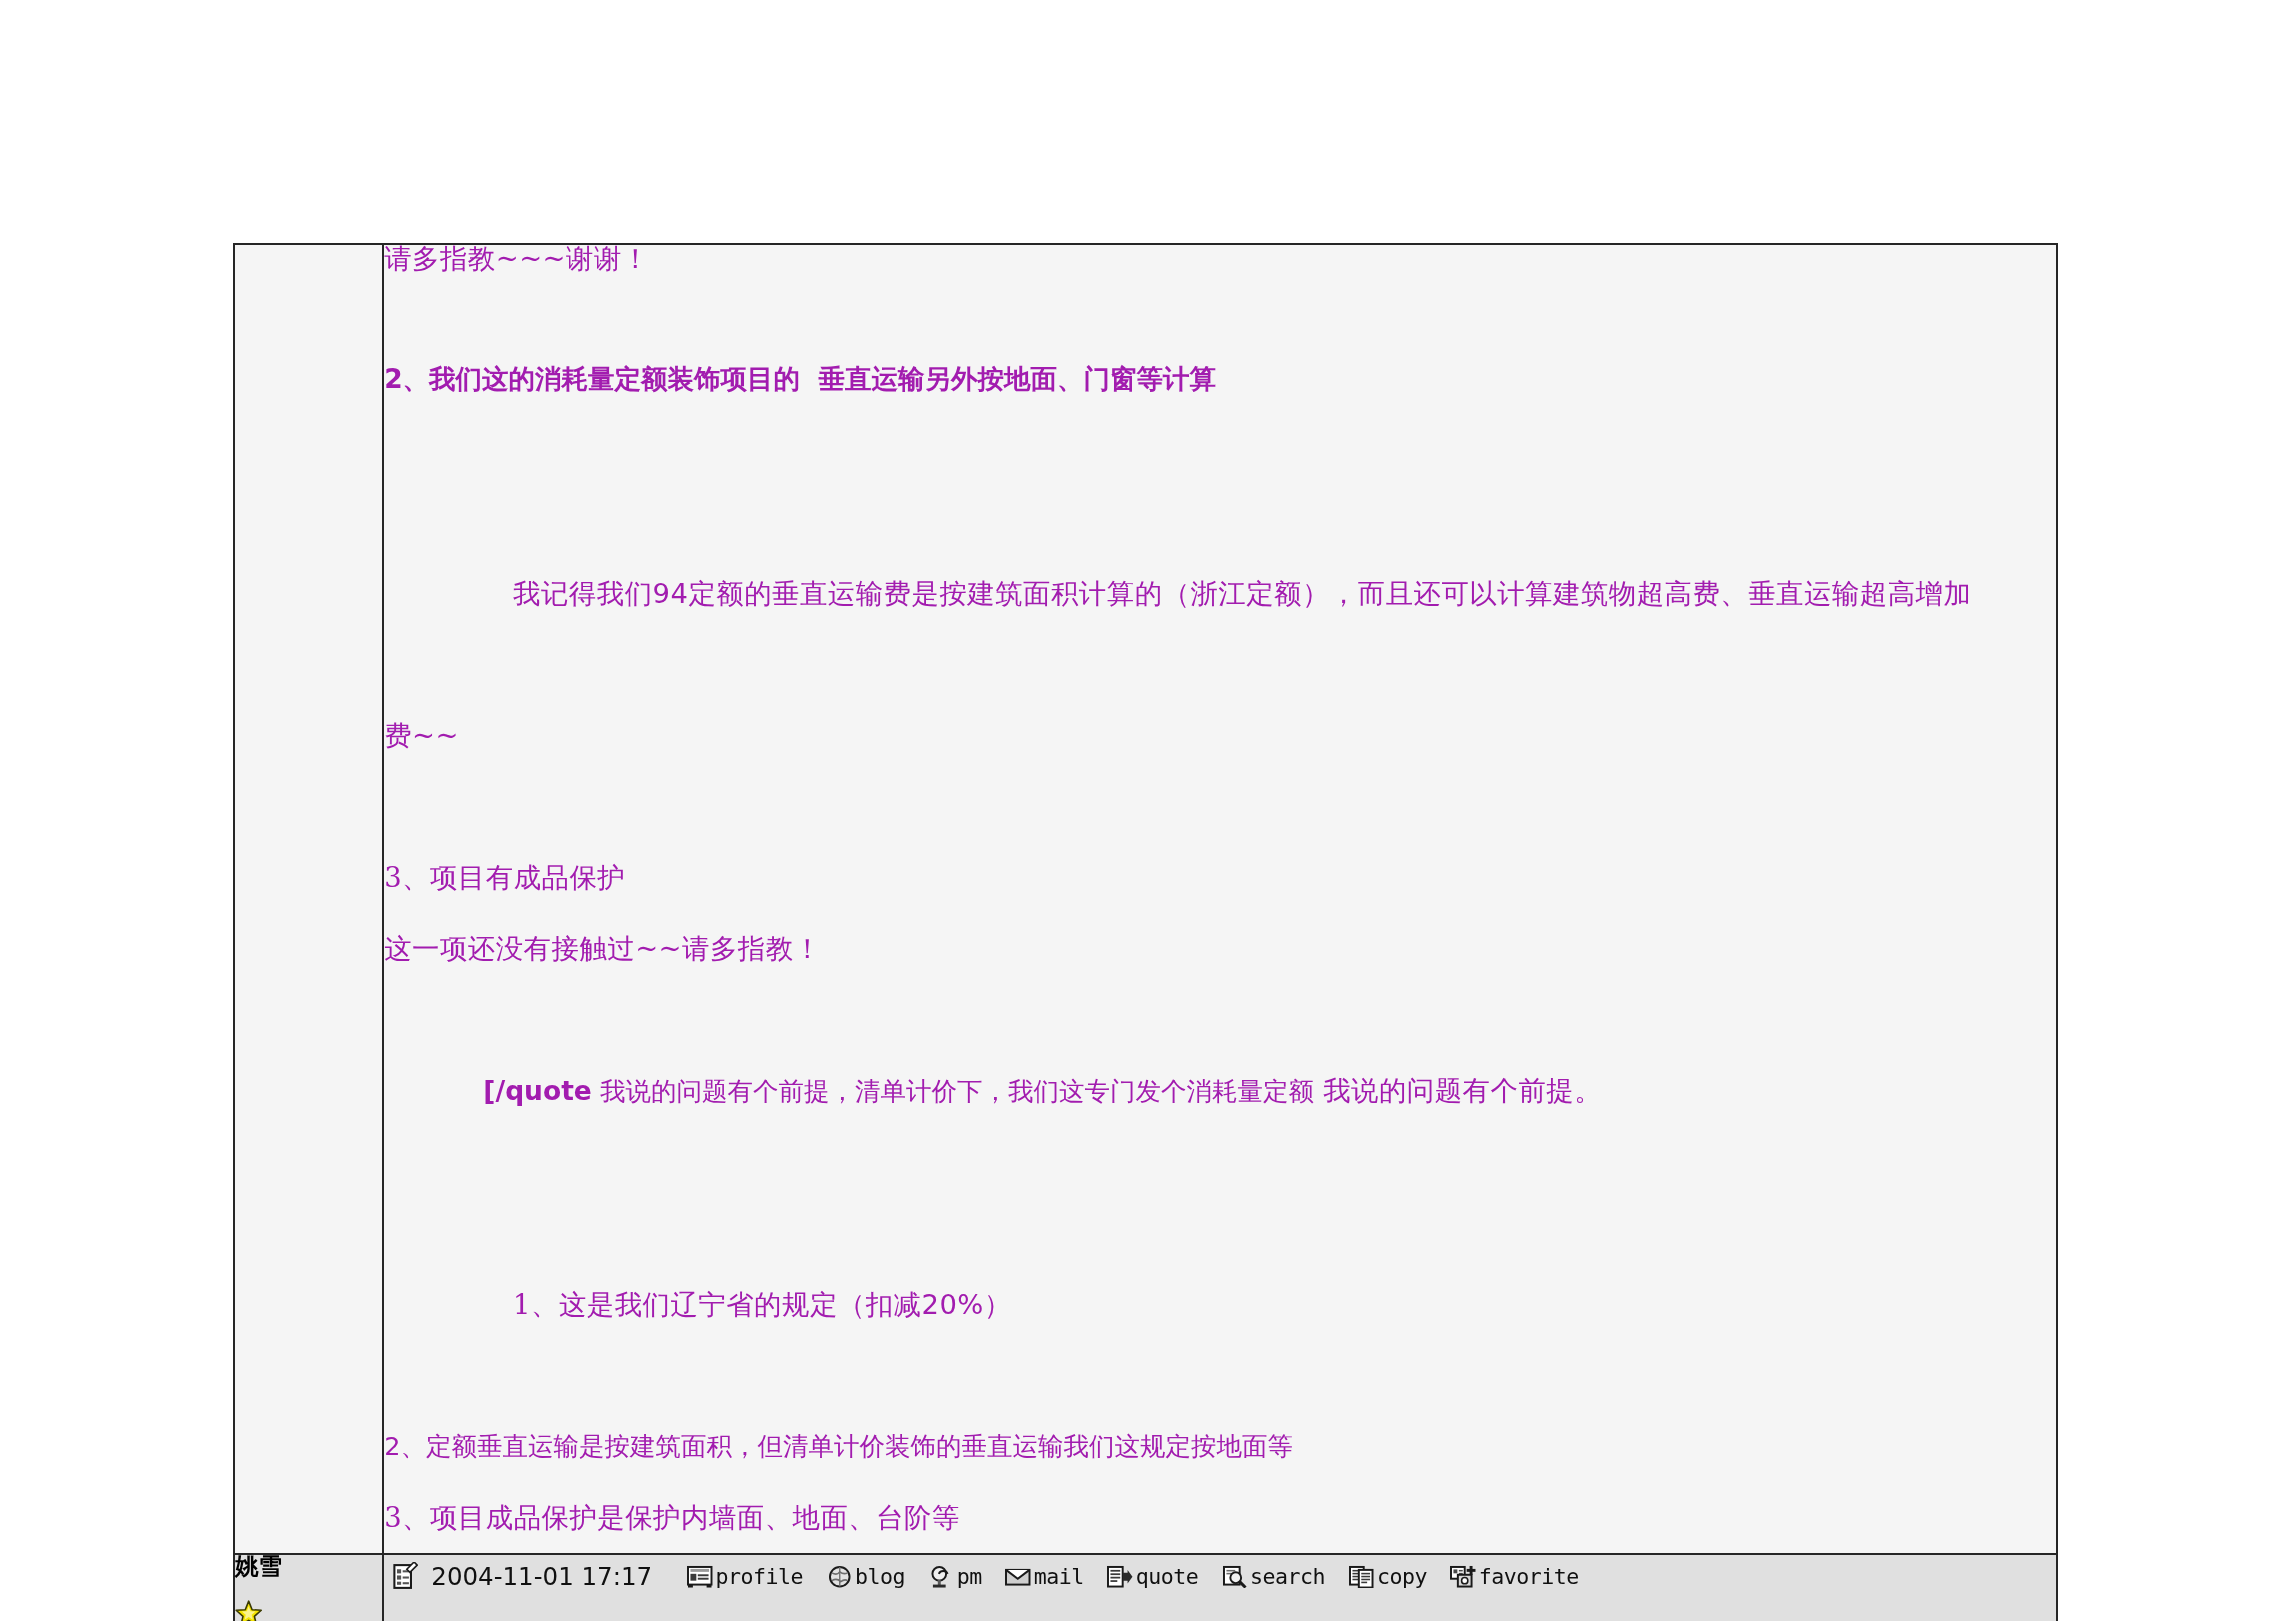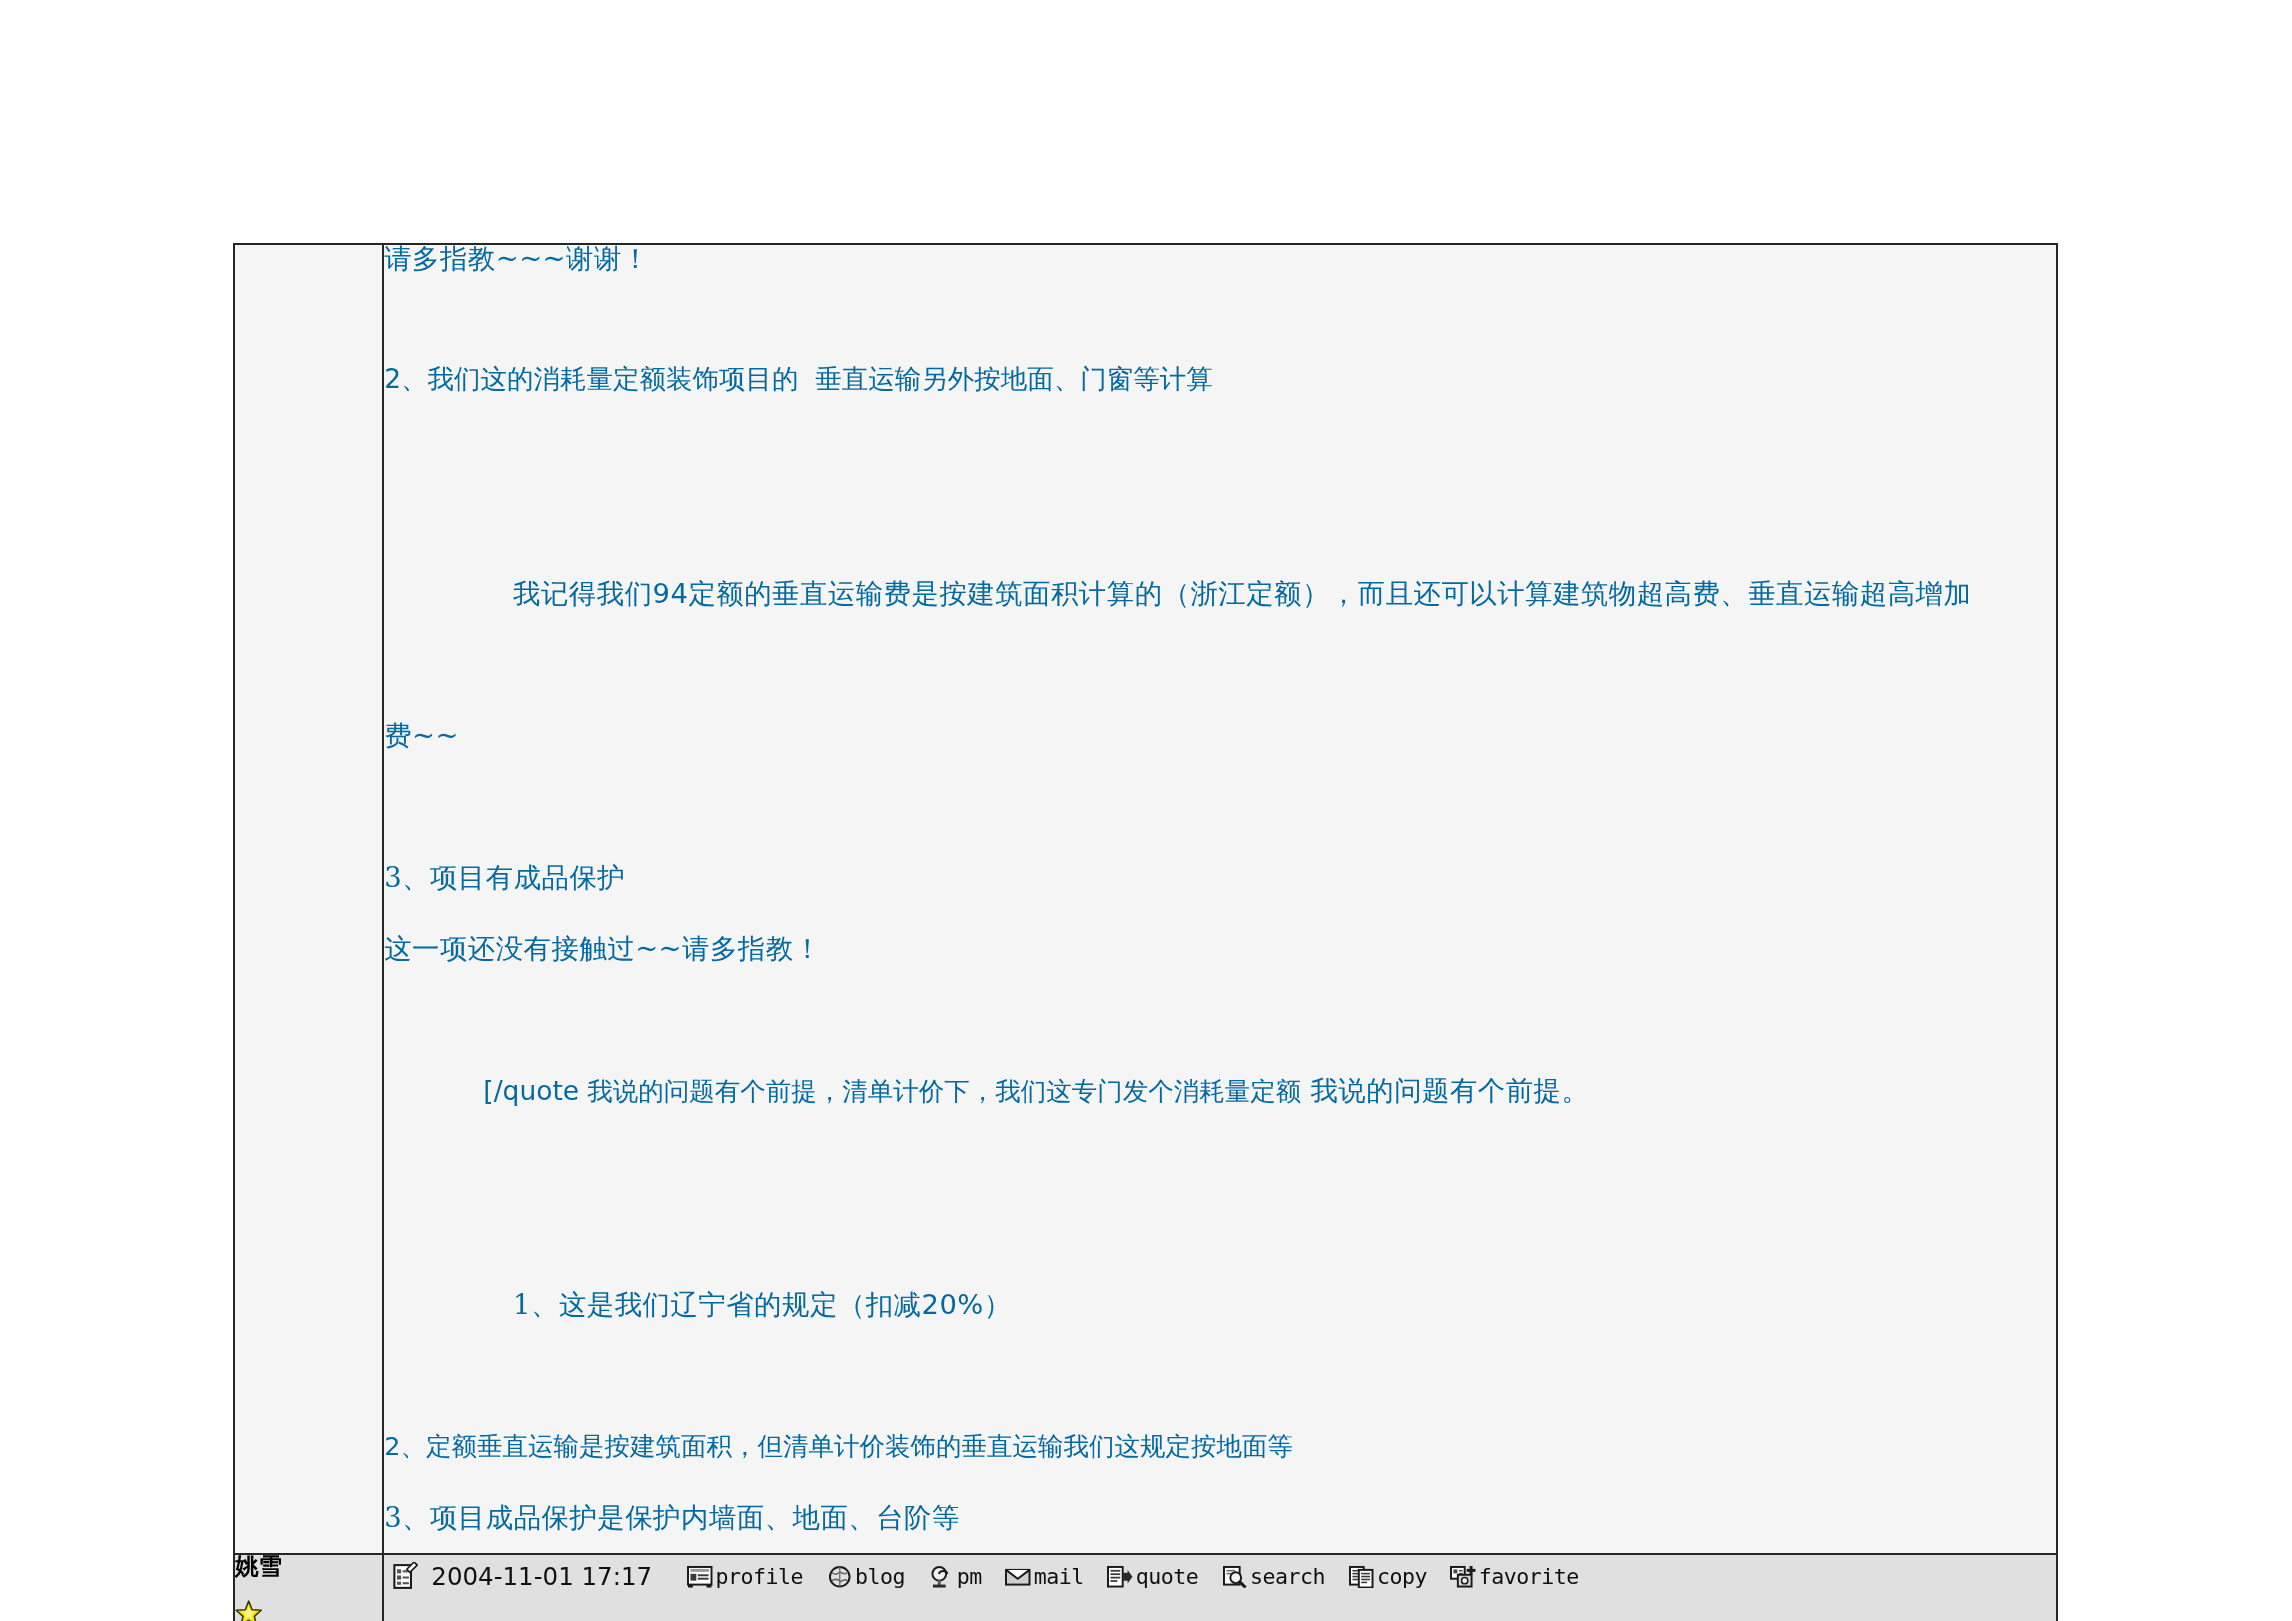--- a/index.html
+++ b/index.html
@@ -42,21 +42,21 @@
   .col-author { width: 149px; }
   .col-body   { width: 1672px; }
 
   
   .body-cell {
     background: #f5f5f5;
     height: 980px;
     padding: 25.5px 15.7px 19.6px 25.5px;
   }
   .post-content {
-    color: #0369a1;
+    color: #a21caf;
     font-size: 25.5px;
     line-height: 1.0;
     border-radius: 30px;
   }
 
   
   .para {
     margin: 0 0 0 0;
     padding: 0;
     white-space: pre-wrap;
@@ -67,21 +67,21 @@
   
   .serif {
     font-family: "DejaVu Serif", "Liberation Serif", serif;
     font-size: 27.4px;
     letter-spacing: 0.5px;
   }
   
   .hei {
     font-family: "DejaVu Sans", "Liberation Sans", sans-serif;
     font-size: 26.5px;
-    font-weight: normal;
+    font-weight: bold;
     letter-spacing: 0px;
   }
   .hei-n {
     font-family: "DejaVu Sans", "Liberation Sans", sans-serif;
     font-size: 25.5px;
     letter-spacing: 0px;
   }
   .num {
     font-family: "DejaVu Sans", "Liberation Sans", sans-serif;
     font-weight: normal;

